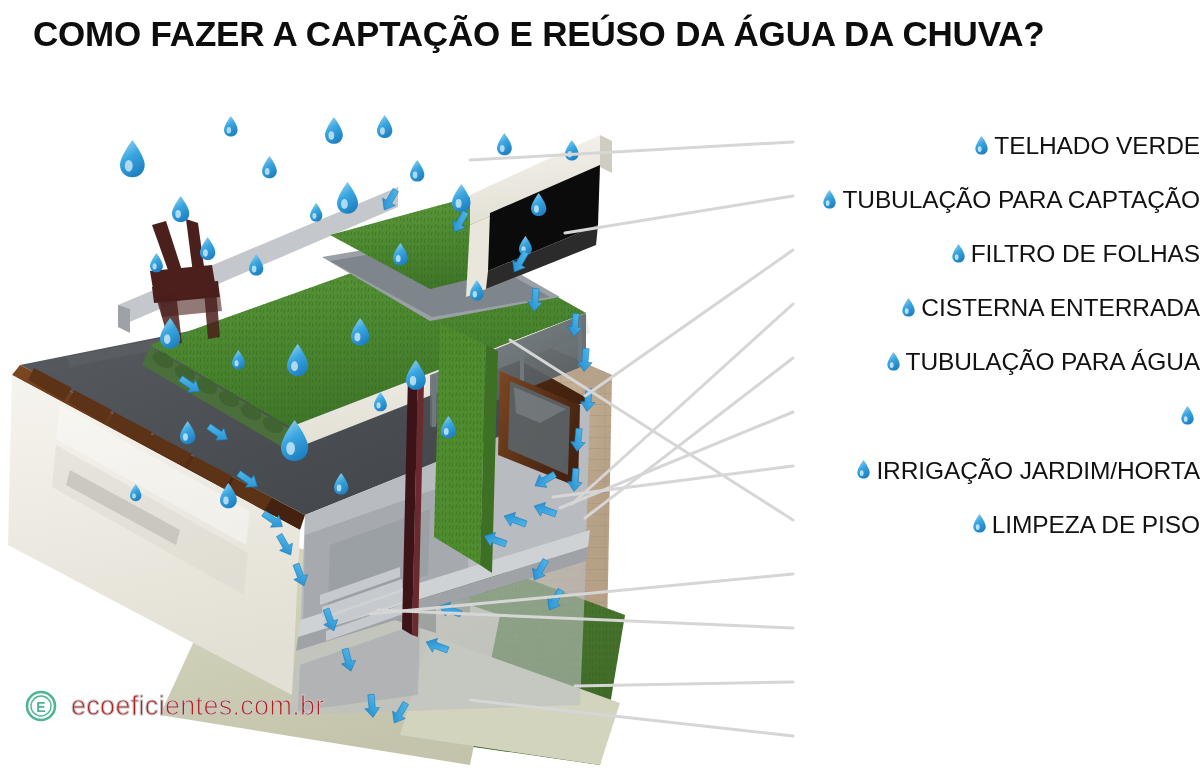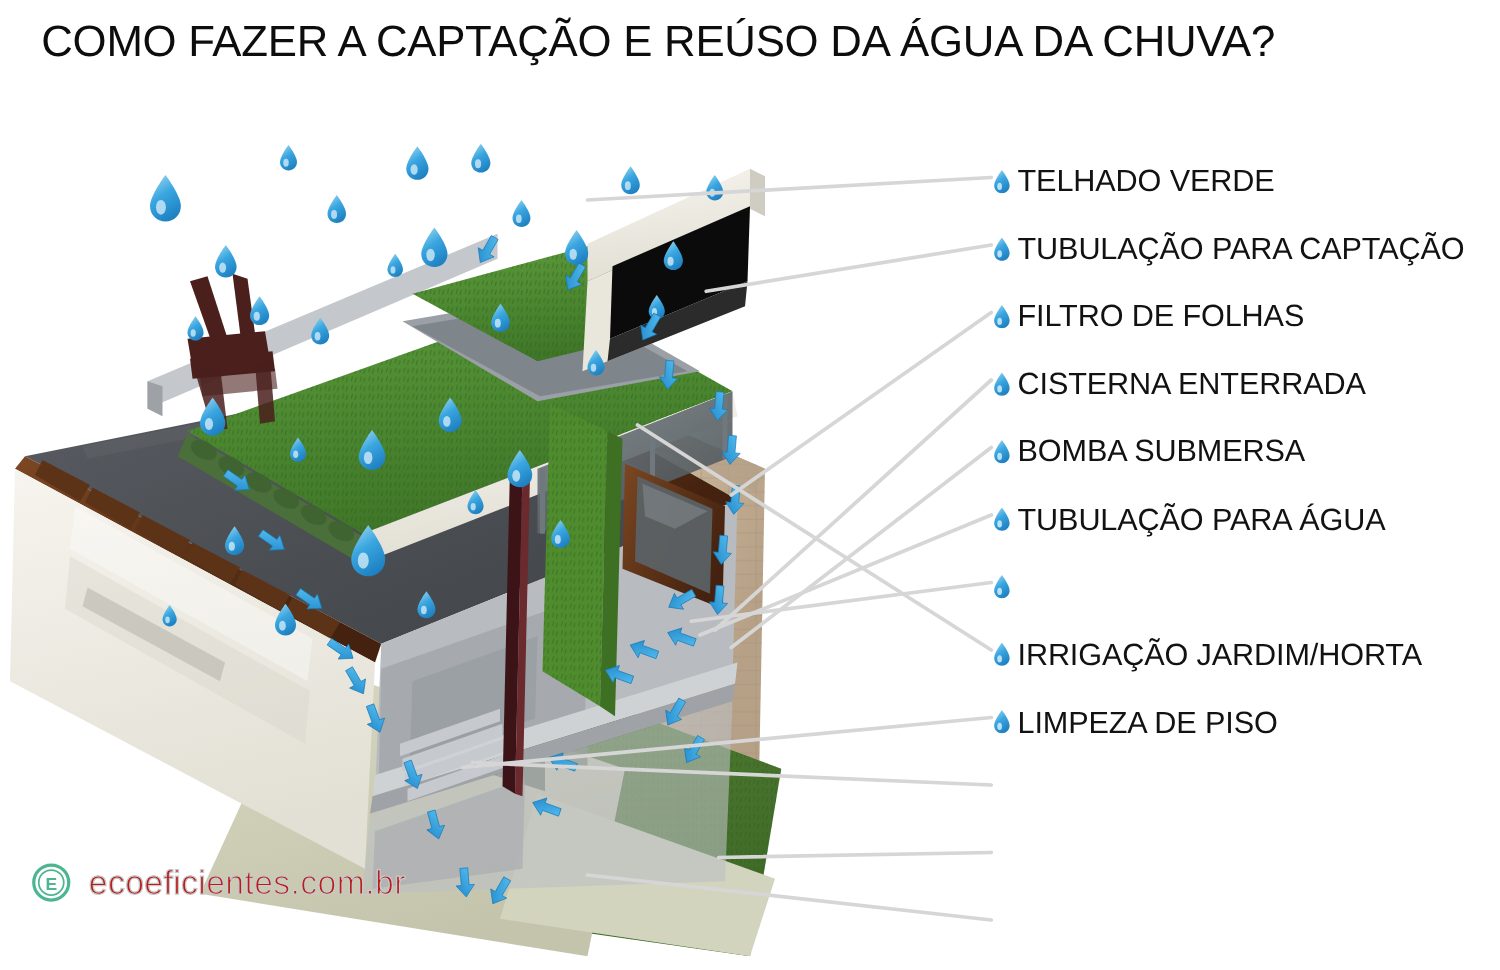--- a/index.html
+++ b/index.html
@@ -17,21 +17,21 @@
   }
 
   
   #title {
     position: absolute;
     left: 33px; top: 13px;
     font-size: 35px;
     line-height: 42px;
     letter-spacing: -0.2px;
     color: #0d0d0d;
-    font-weight: 400;
+    font-weight: 700;
     white-space: nowrap;
   }
 
   
   #scene {
     position: absolute;
     left: 0; top: 75px;
     width: 830px; height: 690px;
   }
   #scene svg { display: block; }
@@ -47,20 +47,21 @@
   #labels {
     position: absolute;
     left: 795px; top: 119px;
     width: 405px;
   }
   .label-row {
     position: relative;
     height: 54.1px;
     display: flex;
     align-items: center;
+    justify-content: flex-end;
   }
   .drop-bullet {
     width: 13px; height: 19px;
     flex: 0 0 13px;
     margin-right: 6px;
     position: relative;
     top: -1px;
   }
   .label-text {
     font-size: 24.5px;
@@ -597,34 +598,20 @@
             <path d="M6.5 0 C6.5 0 13 8.6 13 13.1 C13 16.9 10.1 19.6 6.5 19.6 C2.9 19.6 0 16.9 0 13.1 C0 8.6 6.5 0 6.5 0 Z" fill="url(#gDropB)"></path>
             <ellipse cx="4.6" cy="13.8" rx="2" ry="3" fill="#dcf2fc" opacity="0.8"></ellipse>
             <defs>
               <linearGradient id="gDropB" x1="0.3" y1="0" x2="0.75" y2="1">
                 <stop offset="0%" stop-color="#8fd0ee"></stop>
                 <stop offset="40%" stop-color="#3aa6e0"></stop>
                 <stop offset="100%" stop-color="#1b7cbe"></stop>
               </linearGradient>
             </defs>
           </svg></span>
-        <span class="label-text">BOMBA SUBMERSA</span>
-      </div>
-      <div class="label-row">
-        <span class="drop-bullet"><svg viewBox="0 0 13 20" width="13" height="19">
-            <path d="M6.5 0 C6.5 0 13 8.6 13 13.1 C13 16.9 10.1 19.6 6.5 19.6 C2.9 19.6 0 16.9 0 13.1 C0 8.6 6.5 0 6.5 0 Z" fill="url(#gDropB)"></path>
-            <ellipse cx="4.6" cy="13.8" rx="2" ry="3" fill="#dcf2fc" opacity="0.8"></ellipse>
-            <defs>
-              <linearGradient id="gDropB" x1="0.3" y1="0" x2="0.75" y2="1">
-                <stop offset="0%" stop-color="#8fd0ee"></stop>
-                <stop offset="40%" stop-color="#3aa6e0"></stop>
-                <stop offset="100%" stop-color="#1b7cbe"></stop>
-              </linearGradient>
-            </defs>
-          </svg></span>
         <span class="label-text">TUBULAÇÃO PARA ÁGUA</span>
       </div>
       <div class="label-row">
         <span class="drop-bullet"><svg viewBox="0 0 13 20" width="13" height="19">
             <path d="M6.5 0 C6.5 0 13 8.6 13 13.1 C13 16.9 10.1 19.6 6.5 19.6 C2.9 19.6 0 16.9 0 13.1 C0 8.6 6.5 0 6.5 0 Z" fill="url(#gDropB)"></path>
             <ellipse cx="4.6" cy="13.8" rx="2" ry="3" fill="#dcf2fc" opacity="0.8"></ellipse>
             <defs>
               <linearGradient id="gDropB" x1="0.3" y1="0" x2="0.75" y2="1">
                 <stop offset="0%" stop-color="#8fd0ee"></stop>
                 <stop offset="40%" stop-color="#3aa6e0"></stop>

